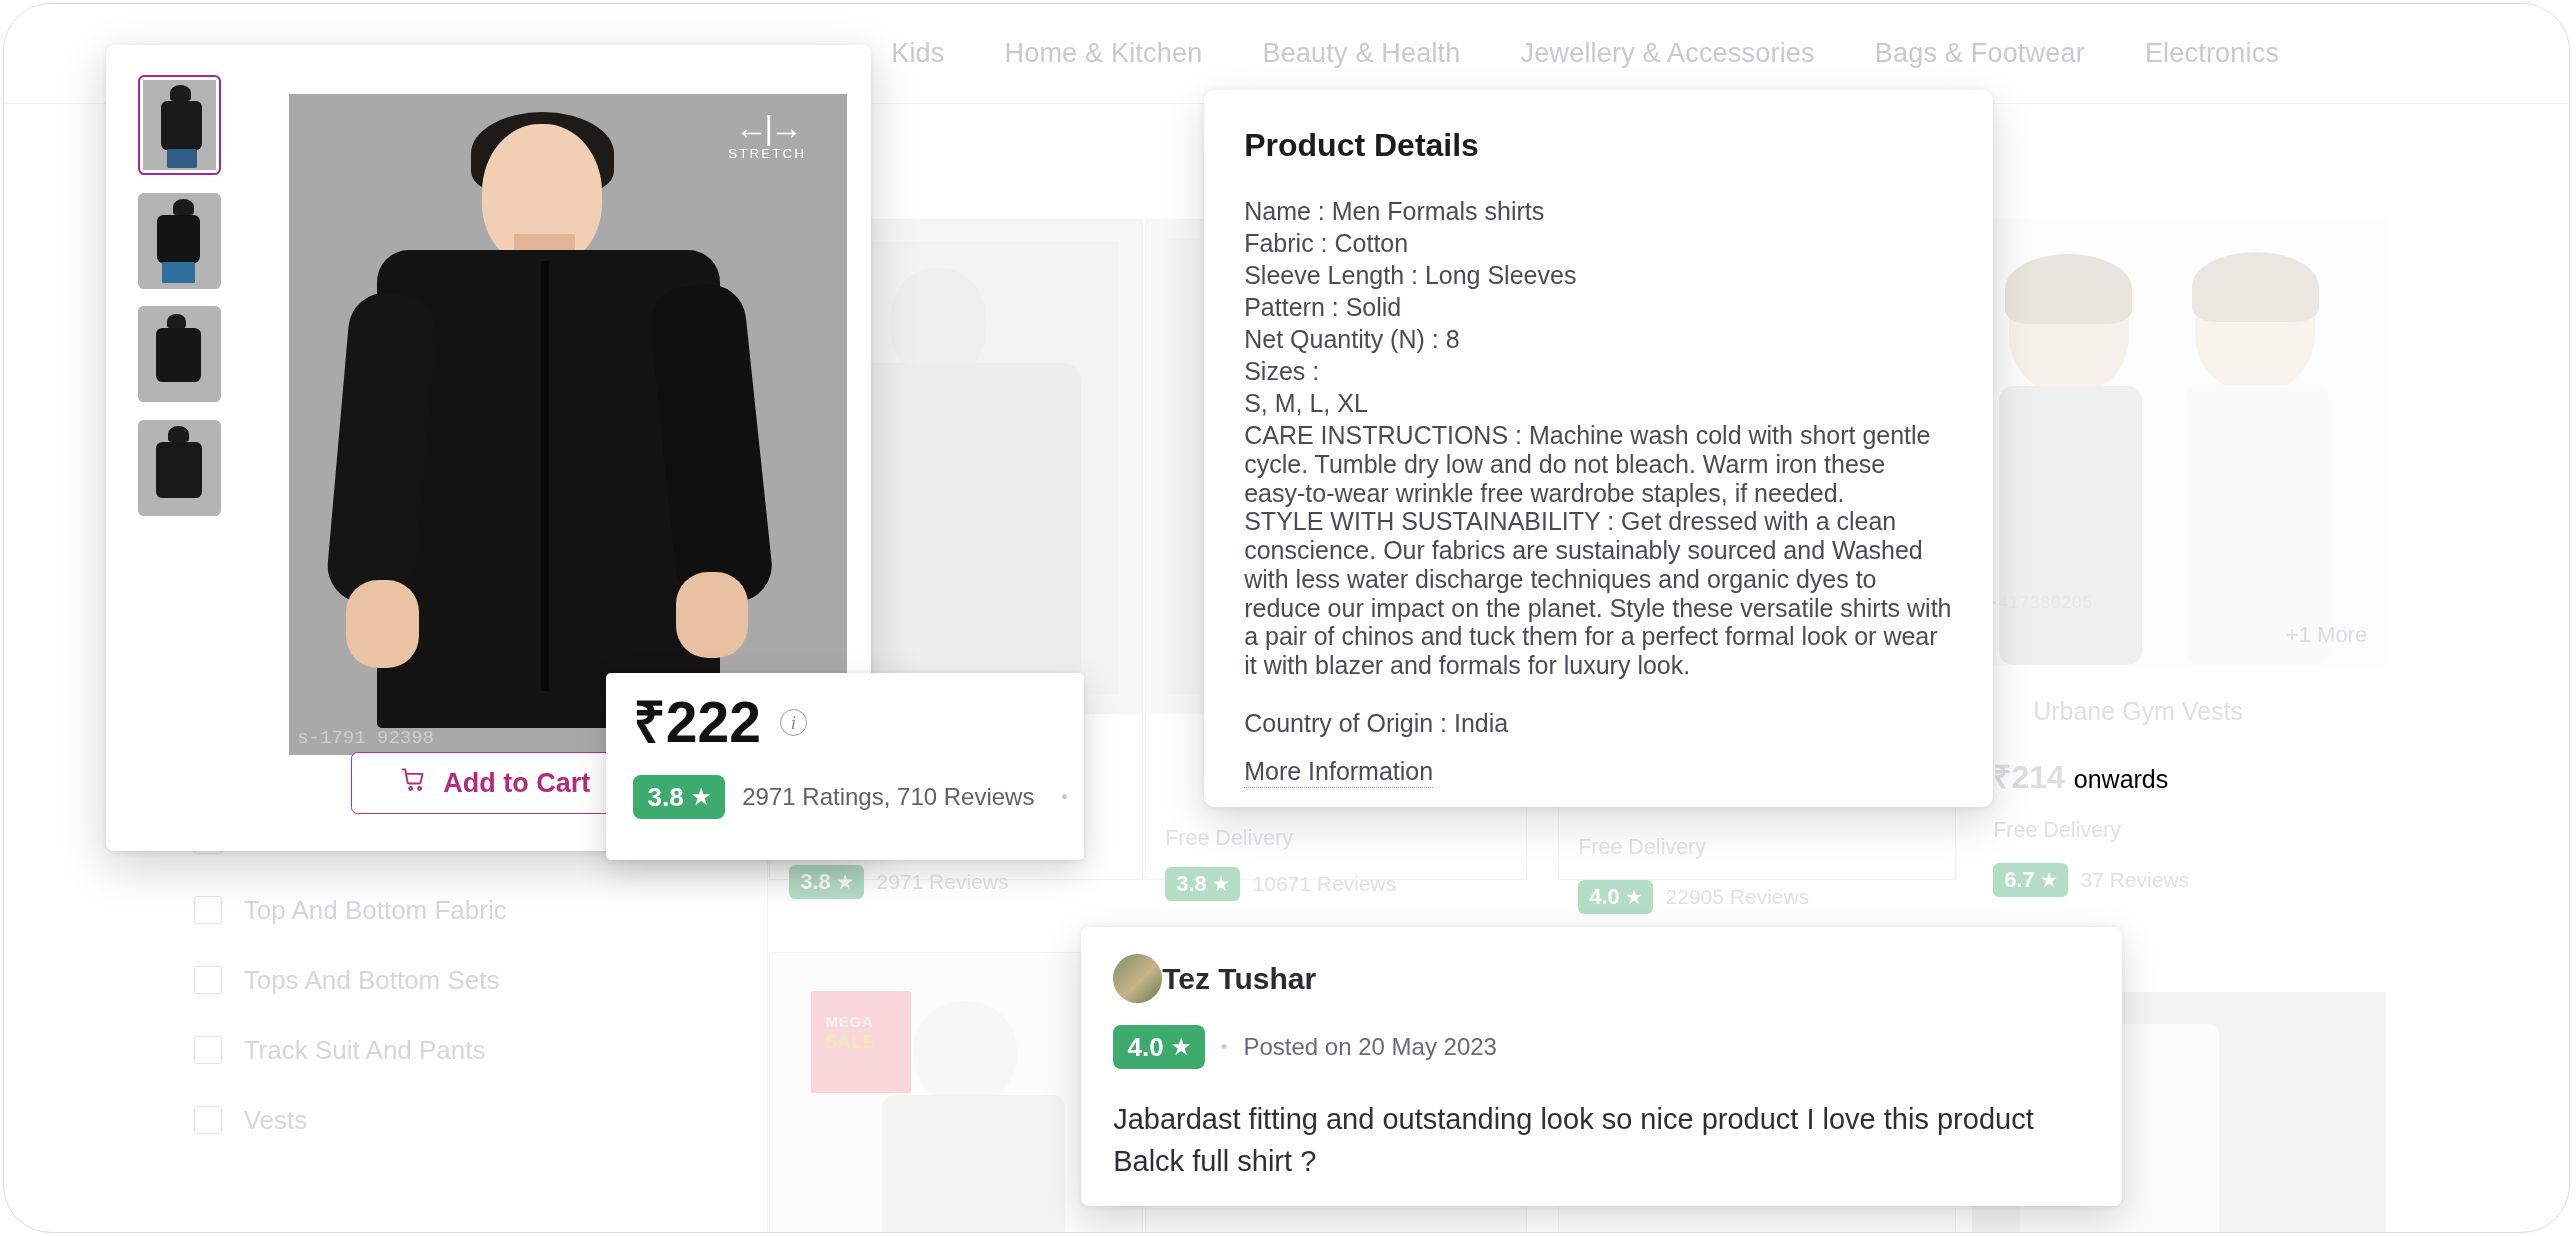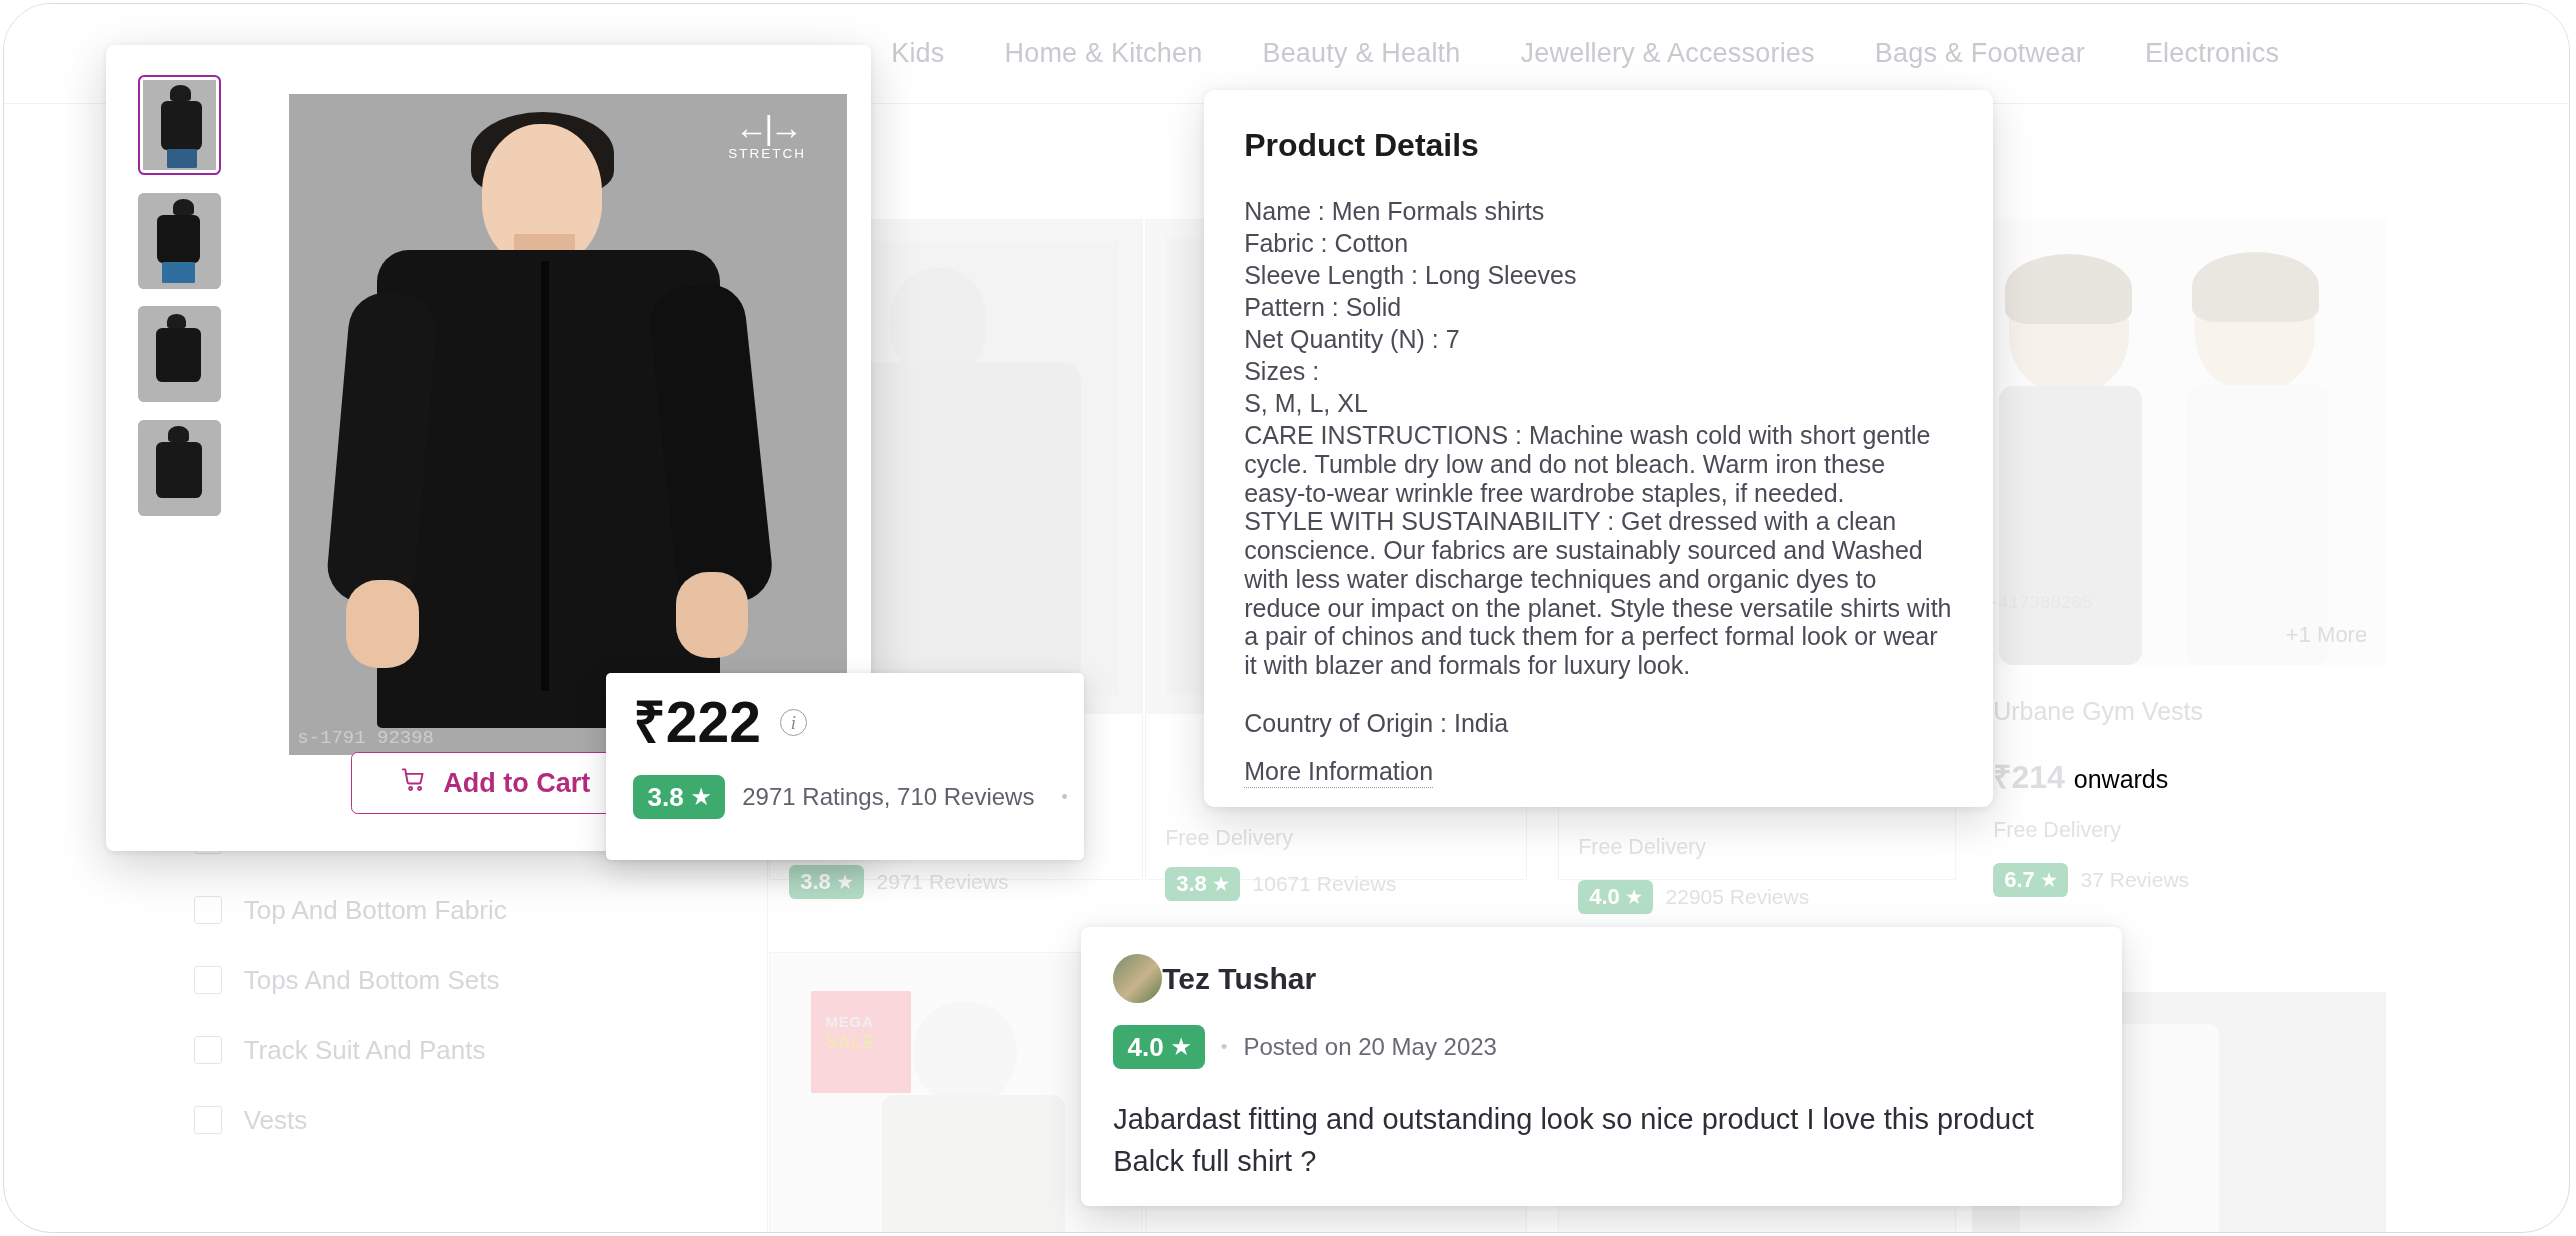--- a/index.html
+++ b/index.html
@@ -509,21 +509,21 @@
 
         <div style="position:absolute;left:37px;top:48px;width:120px;height:127px;background:#f6f1ea;border-radius:46%;"></div>
         <div style="position:absolute;left:33px;top:35px;width:127px;height:70px;background:#e8e4de;border-radius:50% 50% 20% 20%;"></div>
         <div style="position:absolute;left:27px;top:167px;width:143px;height:279px;background:#efefef;border-radius:14.3px;"></div>
         <div style="position:absolute;left:223px;top:46px;width:120px;height:127px;background:#f8f3ec;border-radius:46%;"></div>
         <div style="position:absolute;left:220px;top:33px;width:127px;height:70px;background:#eae6e0;border-radius:50% 50% 20% 20%;"></div>
         <div style="position:absolute;left:214px;top:166px;width:143px;height:280px;background:#fafafa;border-radius:14.3px;"></div>
         <div class="bg-watermark" style="left:4.8px;top:374px;">n-417380205</div>
         <div class="bg-more" style="position:absolute;right:19px;bottom:17.5px;">+1 More</div>
       </div>
-      <div style="position:absolute;left:21px;top:478px;" class="bg-title">Urbane Gym Vests</div>
+      <div style="position:absolute;left:21px;top:478px;padding-left:40px;" class="bg-title">Urbane Gym Vests</div>
       <div style="position:absolute;left:21px;top:535px;" class="bg-price">
         <span>₹214</span>
         <span class="bg-onwards">onwards</span>
       </div>
       <div style="position:absolute;left:21px;top:599px;" class="bg-free">Free Delivery</div>
       <div class="bg-rating-row" style="position:absolute;left:21px;top:644px;">
         <span class="bg-pill">
               <span>6.7</span>
               <span class="st">★</span>
             </span>
@@ -620,21 +620,21 @@
     </div>
   </div>
 
   <div id="details-card">
     <div id="details-title">Product Details</div>
 
     <div class="det-line">Name : Men Formals shirts</div>
     <div class="det-line">Fabric : Cotton</div>
     <div class="det-line">Sleeve Length : Long Sleeves</div>
     <div class="det-line">Pattern : Solid</div>
-    <div class="det-line">Net Quantity (N) : 7</div>
+    <div class="det-line">Net Quantity (N) : 8</div>
     <div class="det-line">Sizes :</div>
     <div class="det-line">S, M, L, XL</div>
 
     <div class="det-para">CARE INSTRUCTIONS : Machine wash cold with short gentle cycle. Tumble dry low and do not bleach. Warm iron these easy-to-wear wrinkle free wardrobe staples, if needed.</div>
     <div class="det-para">STYLE WITH SUSTAINABILITY : Get dressed with a clean conscience. Our fabrics are sustainably sourced and Washed with less water discharge techniques and organic dyes to reduce our impact on the planet. Style these versatile shirts with a pair of chinos and tuck them for a perfect formal look or wear it with blazer and formals for luxury look.</div>
 
     <div class="det-gap"></div>
     <div class="det-para">Country of Origin : India</div>
     <div class="det-gap" style="height:19px;"></div>
     <div id="more-information">More Information</div>

